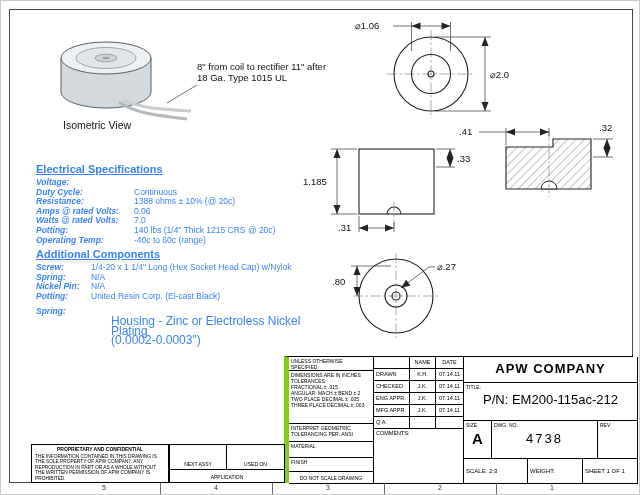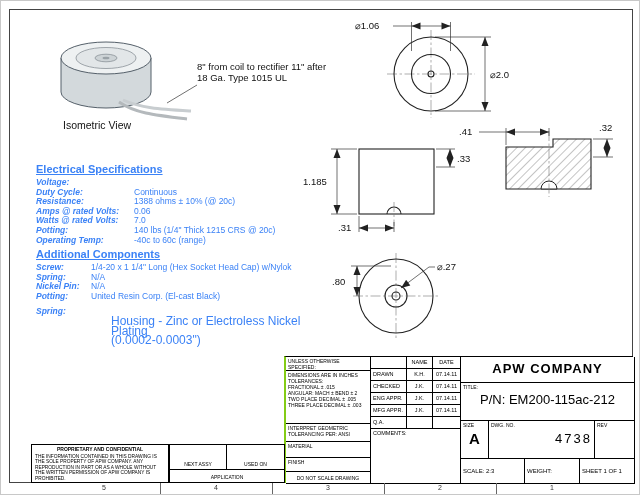--- a/index.html
+++ b/index.html
@@ -27,29 +27,29 @@
   .srow { display:flex; font-size:8.5px; line-height:9.6px; }
   .slbl { font-weight:bold; font-style:italic; flex:none; }
   .espec .slbl { width:98px; }
   .cspec .slbl { width:55px; }
   .sval { flex:1; }
   .finish-block { margin-top:6px; }
   .finish-lines { margin-left:55px; font-size:12px; line-height:9.6px;padding-left:20px; }
 
   
   .tb { position:absolute; left:283px; top:355px; width:349px; height:127px;
-        border-left:2px solid #84cc16; border-top:1px solid #000; background:#fff; color:#000; }
+        border-left:5px solid #84cc16; border-top:1px solid #000; background:#fff; color:#000; }
   .tb-cell { position:absolute; border-right:1px solid #000; border-bottom:1px solid #000;
              font-size:5.5px; line-height:6.5px; overflow:hidden; padding:1px 2px; }
   .tiny { font-size:5px; line-height:6px; }
   .company { display:flex; align-items:center; justify-content:center;
              font-size:13px; font-weight:bold; letter-spacing:1px; }
   .pn { text-align:center; font-size:13px; margin-top:7px; font-weight:normal; }
   .bigA { text-align:center; font-size:15px; font-weight:bold; line-height:22px; }
-  .dwgnum { text-align:right; font-size:13px; line-height:22px; letter-spacing:2px; }
+  .dwgnum { text-align:center; font-size:13px; line-height:22px; letter-spacing:2px; }
   .vcenter { display:flex; align-items:center; }
   .ccenter { display:flex; align-items:center; justify-content:center; }
   .bottomlabel { display:flex; align-items:flex-end; justify-content:center; padding-bottom:2px; }
 
   .prop-box { position:absolute; left:30px; top:443px; width:138px; height:39px;
               border:1px solid #000; font-size:4.8px; line-height:5.6px; padding:2px 3px; color:#000; }
   .prop-title { font-weight:bold; text-align:center; margin-bottom:1px; font-size:5px; }
   .assy-box { position:absolute; left:168px; top:443px; width:116px; height:39px;
               border:1px solid #000; color:#000; }
 

